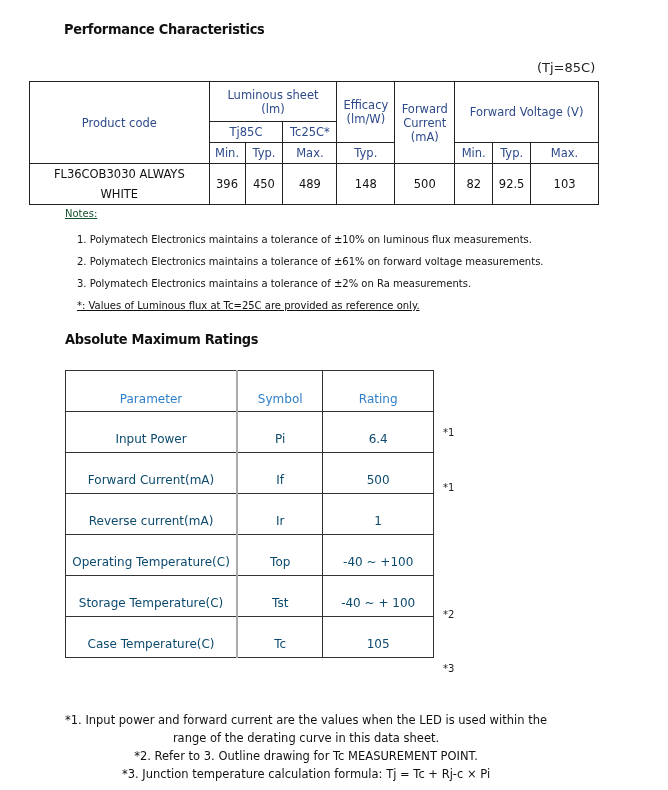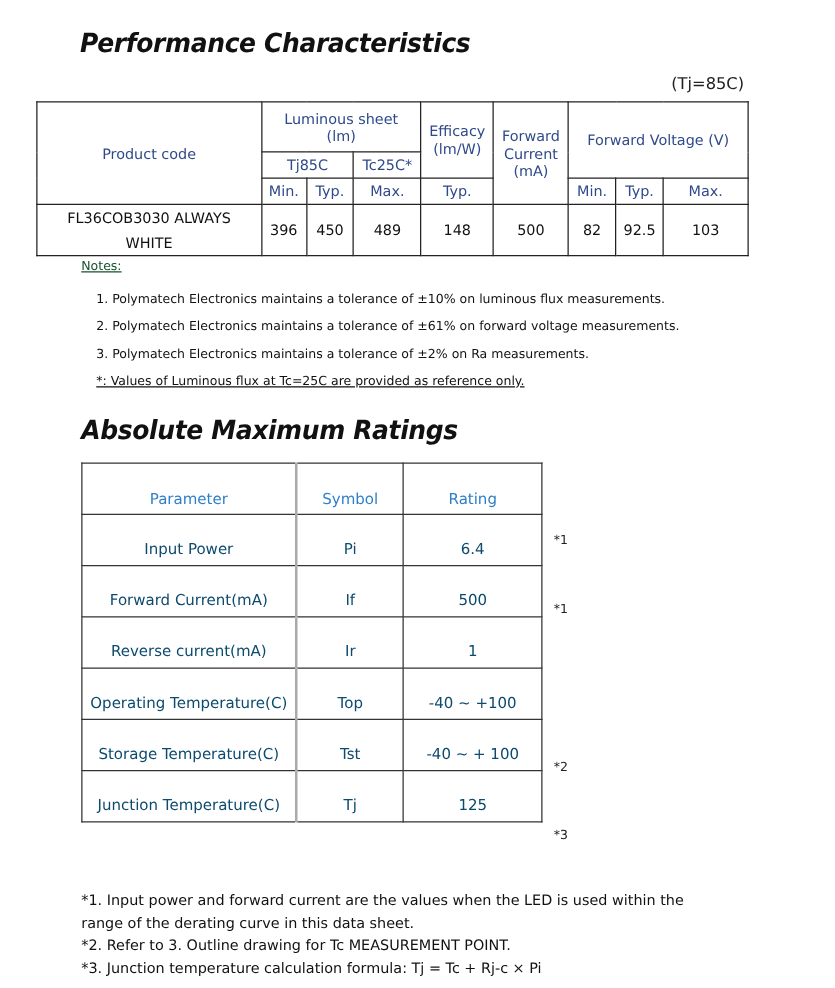--- a/index.html
+++ b/index.html
@@ -1,32 +1,32 @@
 <!DOCTYPE html>
 <html><head>
 <meta charset="utf-8">
 <style>
   html, body { margin:0; padding:0; background:#ffffff; }
   body { width:668px; height:790px; position:relative; overflow:hidden;
          font-family:"DejaVu Sans", sans-serif; color:#1a1a1a; }
   .abs { position:absolute; }
-  .h1 { font-family:"DejaVu Sans", sans-serif; font-weight:bold; font-size:20px;
-        letter-spacing:-0.3px; color:#111; transform:scaleY(1.05);font-style:italic; }
+  .h1 { font-family:"DejaVu Sans", sans-serif; font-weight:bold; font-size:13px;
+        letter-spacing:-0.3px; color:#111; transform:scaleY(1.05); }
   .tj { font-size:13px; color:#222; }
   table { border-collapse:collapse; }
   .perf td { border:1.5px solid #222; text-align:center; font-size:11.5px; padding:0; color:#111; }
   .perf .hd { color:#2e4a8a; }
   .notes-title { font-size:10px; color:#14532d;text-decoration:underline; }
   .note { font-size:10px; color:#111;margin-left:12px; }
   .amr td { border:1px solid #333; text-align:center; font-size:12px; color:#0c4a6e; padding:0; vertical-align:bottom; }
   .amr .hd { color:#2f7fc8; vertical-align:bottom; padding-bottom:5px; }
   .amr td.val { padding-bottom:6px; }
   .amr td.colsep { border-left:2px solid #aaa; }
   .fn { font-size:10px; color:#222; }
-  .foot { font-size:11.5px; color:#111; line-height:18px; }
+  .foot { font-size:11.5px; color:#111; line-height:18px;text-align:center; }
 </style>
 </head>
 <body>
 
 <div class="abs h1" style="left:64px; top:22px;">Performance Characteristics</div>
 <div class="abs tj" style="left:537px; top:60px;">(Tj=85C)</div>
 
 <table class="abs perf" style="left:29px; top:81px; width:570px;">
   <colgroup>
     <col style="width:180px">
@@ -126,23 +126,23 @@
     <td class="val">Operating Temperature(C)</td>
     <td class="val colsep">Top</td>
     <td class="val">-40 ~ +100</td>
   </tr>
   <tr style="height:41px">
     <td class="val">Storage Temperature(C)</td>
     <td class="val colsep">Tst</td>
     <td class="val">-40 ~ + 100</td>
   </tr>
   <tr style="height:41px">
-    <td class="val">Junction Temperature(C)</td>
-    <td class="val colsep">Tj</td>
-    <td class="val">125</td>
+    <td class="val">Case Temperature(C)</td>
+    <td class="val colsep">Tc</td>
+    <td class="val">105</td>
   </tr>
 </tbody>
   </table>
 
 <div class="abs fn" style="left:443px; top:427px;">*1</div>
 <div class="abs fn" style="left:443px; top:482px;">*1</div>
 <div class="abs fn" style="left:443px; top:609px;">*2</div>
 <div class="abs fn" style="left:443px; top:663px;">*3</div>
 
 <div class="abs foot" style="left:65px; top:711px;">

